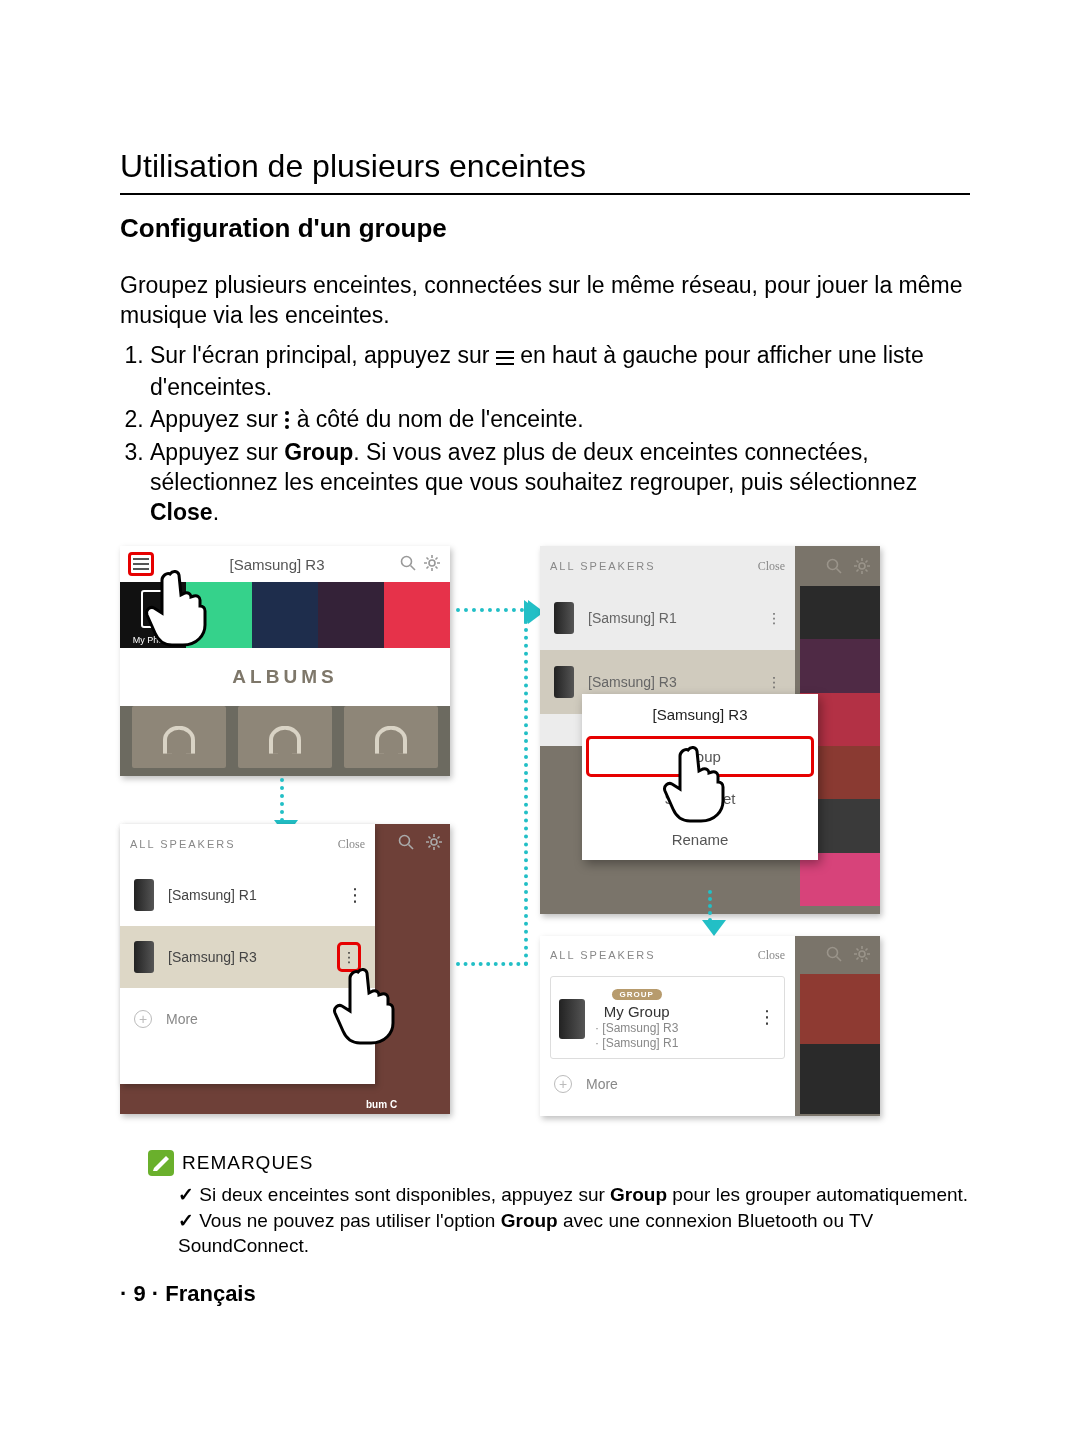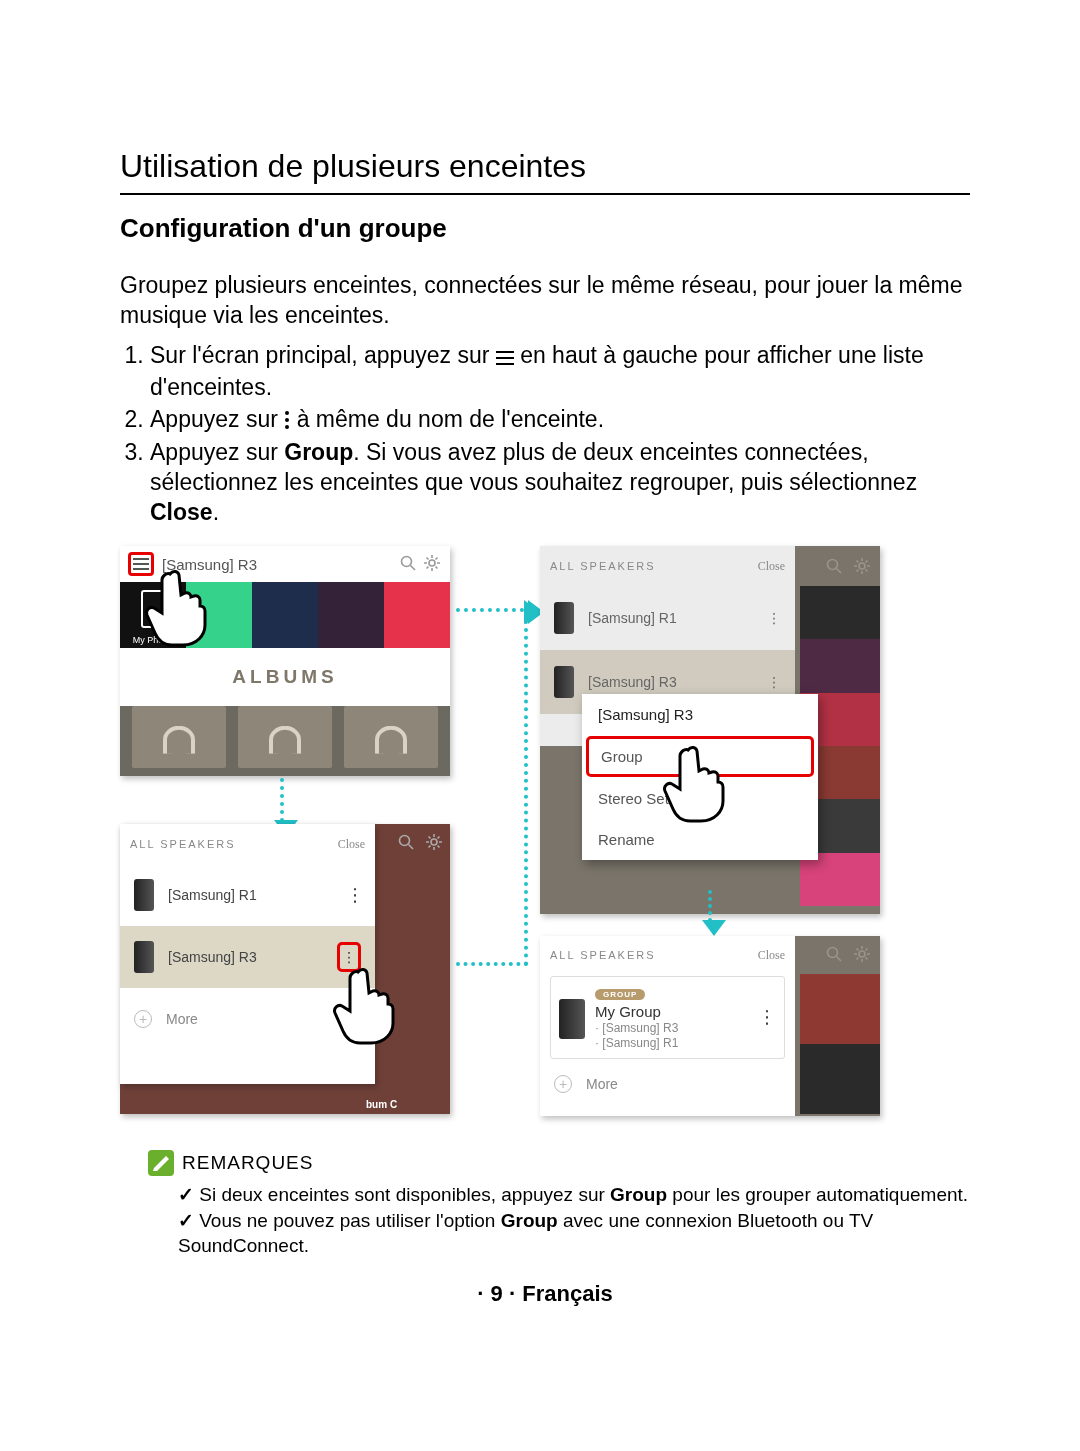--- a/index.html
+++ b/index.html
@@ -50,20 +50,21 @@
   .shots {
     position: relative;
     width: 100%;
     height: 580px;
     margin-top: 18px;
   }
   .panel {
     position: absolute;
     background: #fff;
     box-shadow: 2px 3px 6px rgba(0,0,0,0.25);
+    text-align: center;
   }
 
   
   .p1 { left: 0; top: 0; width: 330px; height: 230px; background: #6c6a60; }
   .p1-hdr {
     height: 36px; background:#fff; display:flex; align-items:center;
     padding:0 10px 0 8px; font-size:14px; color:#555; gap:8px;
   }
   .p1-title { flex:1; font-size:15px; }
   .ham-box {
@@ -182,21 +183,21 @@
   .notes-badge {
     width:26px; height:26px; background:#6ab02c; border-radius:4px;
     display:flex; align-items:center; justify-content:center;
   }
   .notes-badge svg{width:18px;height:18px;}
   .notes-title { font-weight:normal; font-size:19px; letter-spacing:1px;}
   .notes ul { list-style:none; padding-left:58px; font-size:19px; line-height:1.35;}
   .notes li::before { content:"✓ "; font-weight:bold;}
   .notes b { font-weight:bold; }
 
-  .footer { text-align:center; font-size:22px; font-weight:bold; margin-top:22px;}
+  .footer { text-align:left; font-size:22px; font-weight:bold; margin-top:22px;}
 </style>
 </head>
 <body>
 
 <div class="h1">Utilisation de plusieurs enceintes</div>
 <hr class="hr">
 <div class="h2">Configuration d'un groupe</div>
 <div class="intro">Groupez plusieurs enceintes, connectées sur le même réseau, pour jouer la même musique via les enceintes.</div>
 
 <ol class="steps">
@@ -211,21 +212,21 @@
   </li>
   <li>
     <span>Appuyez sur </span>
     <span class="inline-icon">
       <svg width="6" height="18" viewBox="0 0 6 18">
           <circle cx="3" cy="2" r="2"></circle>
           <circle cx="3" cy="9" r="2"></circle>
           <circle cx="3" cy="16" r="2"></circle>
         </svg>
     </span>
-    <span> à même du nom de l'enceinte.</span>
+    <span> à côté du nom de l'enceinte.</span>
   </li>
   <li>
     <span>Appuyez sur </span><b>Group</b><span>. Si vous avez plus de deux enceintes connectées, sélectionnez les enceintes que vous souhaitez regrouper, puis sélectionnez </span><b>Close</b><span>.</span>
   </li>
 </ol>
 
 <div class="shots">
 
   <div class="panel p1">
     <div class="p1-hdr">

